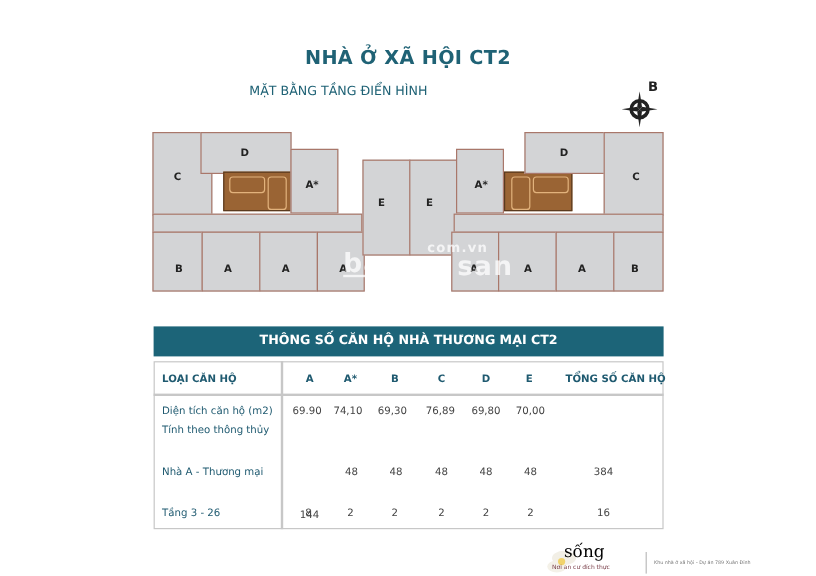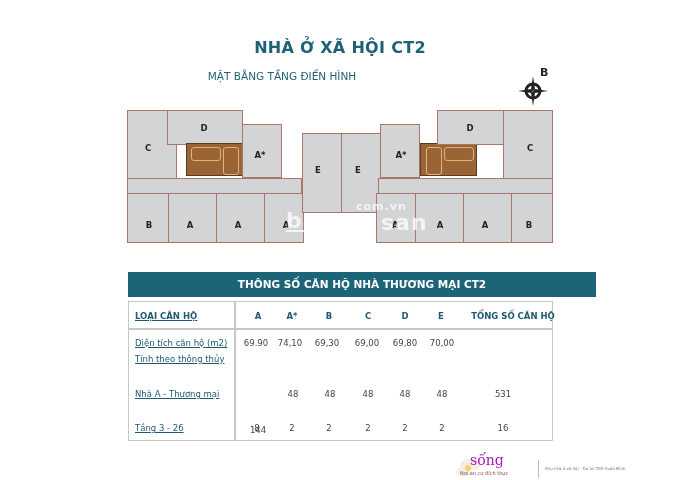--- a/index.html
+++ b/index.html
@@ -7,26 +7,26 @@
   .title{position:absolute;left:0;width:680px;top:38px;text-align:center;color:#1f6275;font-weight:bold;font-size:16px;letter-spacing:0.3px;}
   .subtitle{position:absolute;left:0;width:564px;top:70px;text-align:center;color:#1f6275;font-size:10.5px;}
   .compass{position:absolute;left:518px;top:76px;width:30px;height:30px;}
   .compass-label{position:absolute;left:540px;top:66px;font-weight:bold;font-size:11px;color:#222;}
   .plan{position:absolute;left:0;top:0;width:680px;height:260px;}
   .room{position:absolute;background:#d3d4d6;border:1.5px solid #a9776a;box-sizing:border-box;}
   .core{position:absolute;background:#9a6434;border:1.5px solid #5a3a1f;box-sizing:border-box;}
   .core .st{position:absolute;border:1px solid #e2b27c;border-radius:3px;}
   .lbl{position:absolute;font-weight:bold;font-size:8.5px;color:#222;transform:translate(-50%,-50%);}
   .watermark{position:absolute;color:rgba(255,255,255,0.75);font-weight:bold;font-size:22px;letter-spacing:1px;}
-  .tbl-head{position:absolute;left:128px;top:272px;width:468px;height:25px;background:#1c6478;color:#fff;text-align:center;font-weight:bold;font-size:10.5px;line-height:25px;}
+  .tbl-head{position:absolute;left:128px;top:272px;width:425px;height:25px;background:#1c6478;color:#fff;text-align:center;font-weight:bold;font-size:10.5px;line-height:25px;}
   .outer{position:absolute;left:128px;top:301px;width:425px;height:140px;border:1.5px solid #c7c7c7;box-sizing:border-box;}
   .hdr-line{position:absolute;left:128px;top:328px;width:425px;height:1.5px;background:#c7c7c7;}
   .vline{position:absolute;left:234px;top:301px;width:1.5px;height:140px;background:#c7c7c7;}
   .cell{position:absolute;font-size:8.5px;color:#444;transform:translateX(-50%);white-space:nowrap;}
-  .rowlbl{position:absolute;left:135px;font-size:8.5px;color:#1f5a70;white-space:nowrap;text-decoration:underline;}
+  .rowlbl{position:absolute;left:135px;font-size:8.5px;color:#1f5a70;white-space:nowrap;}
   .colhdr{position:absolute;font-weight:bold;font-size:8.5px;color:#1f5a70;transform:translateX(-50%);white-space:nowrap;}
   .footer-logo{position:absolute;left:450px;top:450px;width:90px;height:30px;}
   .footer-text{position:absolute;left:545px;top:466px;font-size:4px;color:#777;}
   .footer-div{position:absolute;left:538px;top:460px;width:1px;height:18px;background:#bbb;}
 </style>
 </head>
 <body>
 
 <div class="title">NHÀ Ở XÃ HỘI  CT2</div>
 <div class="subtitle">MẶT BẰNG TẦNG ĐIỂN HÌNH</div>
@@ -107,43 +107,43 @@
 <span class="colhdr" style="left:368px;top:311px;">C</span>
 <span class="colhdr" style="left:405px;top:311px;">D</span>
 <span class="colhdr" style="left:441px;top:311px;">E</span>
 <span class="colhdr" style="left:503px;top:311px;margin-left:10px;">TỔNG SỐ CĂN HỘ</span>
 
 <span class="rowlbl" style="top:338px;">Diện tích căn hộ (m2)</span>
 <span class="rowlbl" style="top:354px;">Tính theo thông thủy</span>
 <span class="cell" style="left:256px;top:338px;">69.90</span>
 <span class="cell" style="left:290px;top:338px;">74,10</span>
 <span class="cell" style="left:327px;top:338px;">69,30</span>
-<span class="cell" style="left:367px;top:338px;">69,00</span>
+<span class="cell" style="left:367px;top:338px;">76,89</span>
 <span class="cell" style="left:405px;top:338px;">69,80</span>
 <span class="cell" style="left:442px;top:338px;">70,00</span>
 
 <span class="rowlbl" style="top:389px;">Nhà A - Thương mại</span>
 <span class="cell" style="left:258px;top:389px;margin-top:36px;">144</span>
 <span class="cell" style="left:293px;top:389px;">48</span>
 <span class="cell" style="left:330px;top:389px;">48</span>
 <span class="cell" style="left:368px;top:389px;">48</span>
 <span class="cell" style="left:405px;top:389px;">48</span>
 <span class="cell" style="left:442px;top:389px;">48</span>
-<span class="cell" style="left:503px;top:389px;">531</span>
+<span class="cell" style="left:503px;top:389px;">384</span>
 
 <span class="rowlbl" style="top:423px;">Tầng 3 - 26</span>
 <span class="cell" style="left:257px;top:423px;">8</span>
 <span class="cell" style="left:292px;top:423px;">2</span>
 <span class="cell" style="left:329px;top:423px;">2</span>
 <span class="cell" style="left:368px;top:423px;">2</span>
 <span class="cell" style="left:405px;top:423px;">2</span>
 <span class="cell" style="left:442px;top:423px;">2</span>
 <span class="cell" style="left:503px;top:423px;">16</span>
 
 <svg class="footer-logo" viewBox="0 0 90 30">
   <ellipse cx="20" cy="15" rx="10" ry="6" fill="#f2efe6"></ellipse>
   <ellipse cx="14" cy="22" rx="8" ry="5" fill="#f4f1e8"></ellipse>
   <circle cx="18" cy="18" r="3" fill="#f1d36b"></circle>
 </svg>
-<span style="position:absolute;left:470px;top:452px;font-family:'DejaVu Serif',serif;font-size:14px;color:#a21caf;">sống</span>
+<span style="position:absolute;left:470px;top:452px;font-family:'DejaVu Serif',serif;font-size:14px;color:#000000;">sống</span>
 <span style="position:absolute;left:460px;top:470px;font-size:5px;color:#7a3f4a;white-space:nowrap;">Nơi an cư đích thực</span>
 <div class="footer-div"></div>
 <span class="footer-text">Khu nhà ở xã hội - Dự án 789 Xuân Đỉnh</span>
 
 </body></html>

